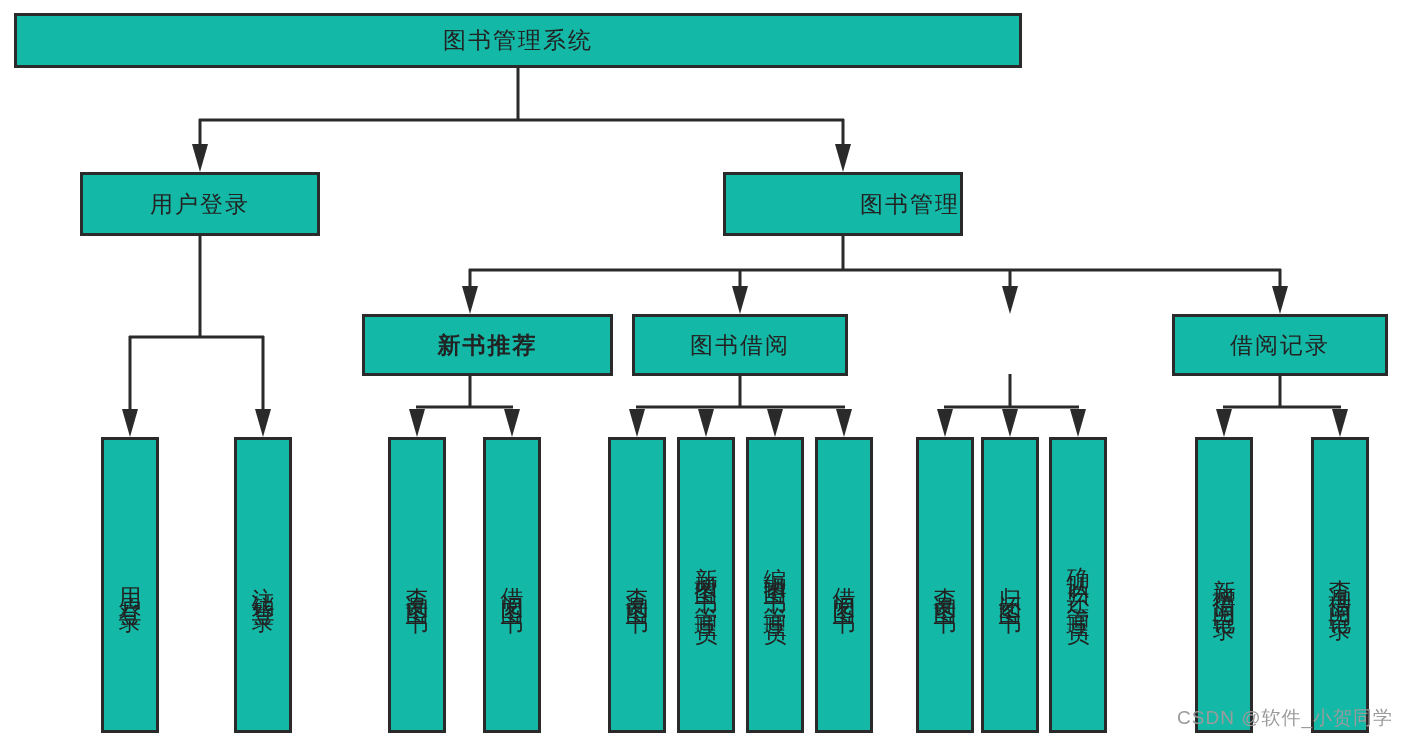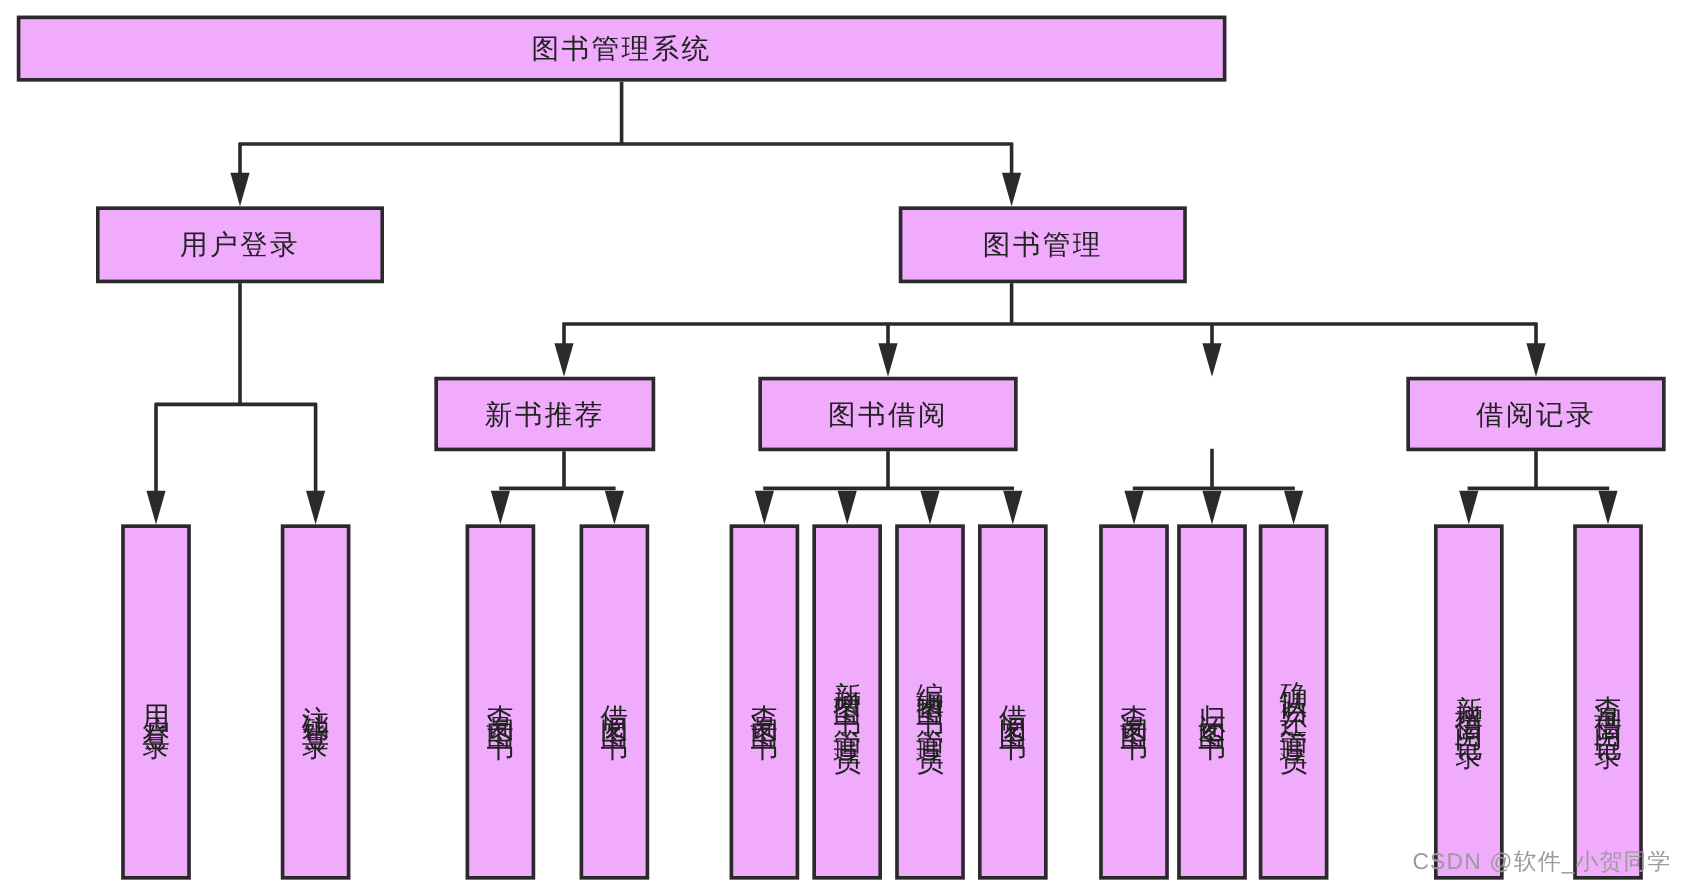--- a/index.html
+++ b/index.html
@@ -18,21 +18,21 @@
   .connectors {
     position: absolute;
     left: 0;
     top: 0;
     width: 1405px;
     height: 747px;
   }
   .box {
     position: absolute;
     box-sizing: border-box;
-    background: #f0abfc;
+    background: #14b8a6;
     border: 3px solid #2a2a2a;
     display: flex;
     align-items: center;
     justify-content: center;
     color: #222222;
   }
   .hbox .lbl {
     font-size: 23px;
     letter-spacing: 2px;
     white-space: nowrap;
@@ -99,25 +99,25 @@
     </g>
   </svg>
 
   <div class="box hbox" style="left:14px; top:13px; width:1008px; height:55px;">
     <span class="lbl">图书管理系统</span>
   </div>
 
   <div class="box hbox" style="left:80px; top:172px; width:240px; height:64px;">
     <span class="lbl">用户登录</span>
   </div>
-  <div class="box hbox" style="left:749px; top:172px; width:240px; height:64px;">
+  <div class="box hbox" style="left:723px; top:172px; width:240px; height:64px;justify-content:flex-end;">
     <span class="lbl">图书管理</span>
   </div>
 
-  <div class="box hbox" style="left:362px; top:314px; width:184px; height:62px;">
+  <div class="box hbox" style="left:362px; top:314px; width:251px; height:62px;font-weight:bold;">
     <span class="lbl">新书推荐</span>
   </div>
   <div class="box hbox" style="left:632px; top:314px; width:216px; height:62px;align-items:center;">
     <span class="lbl">图书借阅</span>
   </div>
   <div class="box hbox" style="left:1172px; top:314px; width:216px; height:62px;">
     <span class="lbl">借阅记录</span>
   </div>
 
   <div class="box vbox" style="left:101px; top:437px; width:58px; height:296px;">

